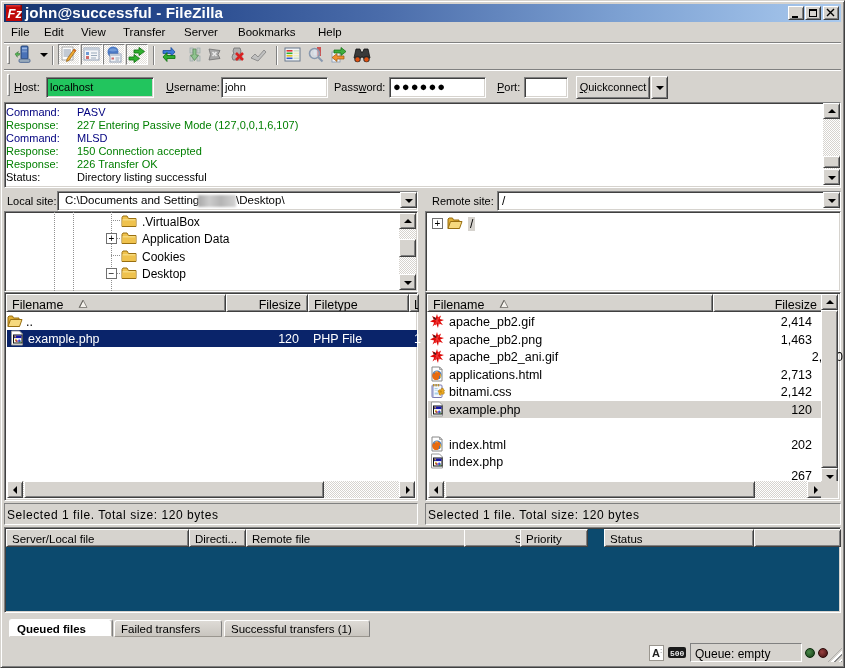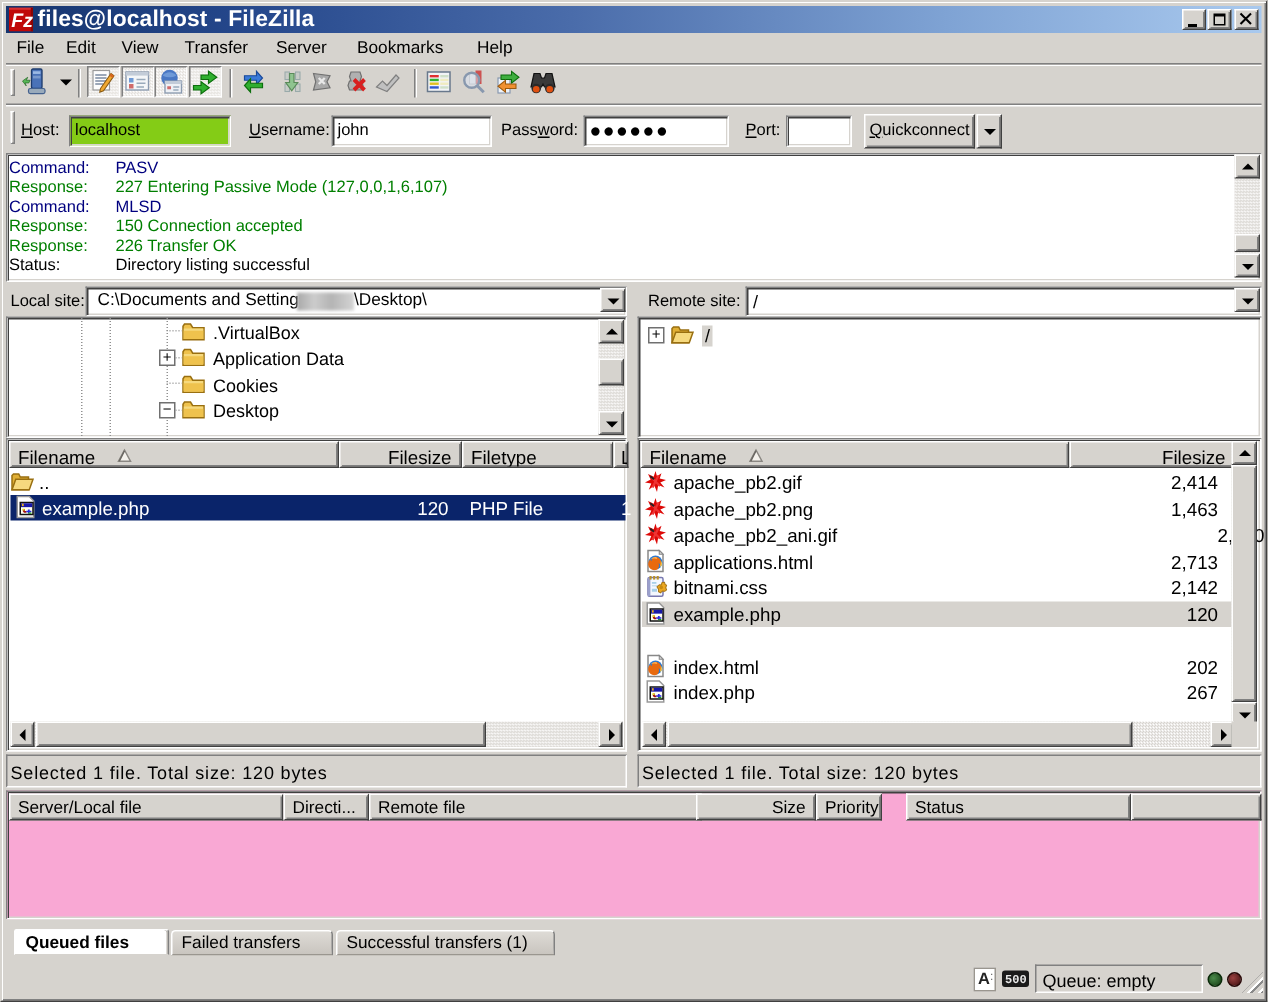--- a/index.html
+++ b/index.html
@@ -80,21 +80,21 @@
 
 <div class="abs" style="left:4px;top:4px;width:837px;height:18px;background:linear-gradient(90deg,#16356e 0%,#24468a 18%,#4a6caa 45%,#7fa3d4 75%,#a9c9ee 100%);"></div>
 <div class="abs" style="left:6px;top:5px;width:16px;height:16px;">
 <svg width="16" height="16">
       <rect x="0" y="0" width="16" height="16" fill="#c00808"></rect>
       <rect x="0" y="0" width="16" height="1.5" fill="#d83030"></rect>
       <rect x="14.5" y="0" width="1.5" height="16" fill="#8a0404"></rect>
       <text x="1.5" y="13" font-family="Liberation Sans" font-weight="bold" font-style="italic" font-size="13" fill="#fff">Fz</text>
     </svg>
 </div>
-<div class="abs" style="left:25px;top:4px;color:#fff;font-weight:bold;font-size:15.2px;letter-spacing:0.1px;">files@localhost - FileZilla</div>
+<div class="abs" style="left:25px;top:4px;color:#fff;font-weight:bold;font-size:15.2px;letter-spacing:0.1px;">john@successful - FileZilla</div>
 
 <div class="abs raised" style="left:788px;top:6px;width:16px;height:14px;">
     <div class="abs" style="left:3px;top:9px;width:6px;height:2px;background:#000;"></div>
   </div>
 <div class="abs raised" style="left:805px;top:6px;width:16px;height:14px;">
     <div class="abs" style="left:3px;top:2px;width:8px;height:8px;border:1px solid #000;border-top:2px solid #000;"></div>
   </div>
 <div class="abs raised" style="left:823px;top:6px;width:16px;height:14px;"><svg width="14" height="12">
       <path d="M3 2 L10 9 M10 2 L3 9" stroke="#000" stroke-width="1.4"></path>
     </svg></div>
@@ -245,21 +245,21 @@
       <circle cx="5.5" cy="13.5" r="2.2" fill="#e05010"></circle>
       <circle cx="14.5" cy="13.5" r="2.2" fill="#e05010"></circle>
     </svg>
   </div>
 </div>
 
 <div class="abs" style="left:4px;top:69px;width:837px;height:33px;background:#d6d3ce;border-top:1px solid #808080;box-shadow:inset 0 1px 0 #fff;"></div>
 <div id="quickbar" class="abs" style="left:0;top:69px;width:845px;height:33px;">
   <div class="abs" style="left:7px;top:5px;width:3px;height:22px;border:1px solid;border-color:#fff #808080 #808080 #fff;"></div>
   <span class="abs" style="left:14px;top:12px;"><u>H</u>ost:</span>
-  <div class="abs sunken" style="left:46px;top:8px;width:108px;height:21px;background:#84cc16;">
+  <div class="abs sunken" style="left:46px;top:8px;width:108px;height:21px;background:#22c55e;">
       <span class="abs" style="left:3px;top:3px;">localhost</span>
     </div>
   <span class="abs" style="left:166px;top:12px;"><u>U</u>sername:</span>
   <div class="abs sunken" style="left:221px;top:8px;width:107px;height:21px;background:#fff;">
       <span class="abs" style="left:3px;top:3px;">john</span>
     </div>
   <span class="abs" style="left:334px;top:12px;">Pass<u>w</u>ord:</span>
   <div class="abs sunken" style="left:389px;top:8px;width:97px;height:21px;background:#fff;">
       <span class="abs" style="left:3px;top:1px;font-size:13px;letter-spacing:1px;">●●●●●●</span>
     </div>
@@ -464,21 +464,21 @@
           <use href="#ffox"></use>
         </svg>
         <span class="abs" style="left:21px;top:2px;">index.html</span>
         <span class="abs" style="right:10px;top:2px;">202</span>
       </div>
     <div class="row" style="left:2px;top:160px;width:394px;">
         <svg class="icon16" style="left:1px;top:0;">
           <use href="#pagephp"></use>
         </svg>
         <span class="abs" style="left:21px;top:2px;">index.php</span>
-        <span class="abs" style="right:10px;top:2px;">267</span>
+        <span class="abs" style="right:10px;top:16px;">267</span>
       </div>
 
     <div class="abs" style="right:2px;top:1px;width:17px;height:190px;">
       <div class="abs dither" style="left:0;top:0;right:0;bottom:0;"></div>
       <div class="sbtn" style="left:0;top:0;width:17px;height:16px;">
           <div class="tri" style="left:4px;top:5px;border-left:4px solid transparent;border-right:4px solid transparent;border-bottom:4px solid #000;"></div>
         </div>
       <div class="sbtn" style="left:0;bottom:0;width:17px;height:16px;">
           <div class="tri" style="left:4px;top:6px;border-left:4px solid transparent;border-right:4px solid transparent;border-top:4px solid #000;"></div>
         </div>
@@ -496,27 +496,27 @@
       <div class="sbtn" style="left:17px;top:0;width:310px;height:17px;"></div>
     </div>
     <div class="abs" style="right:2px;bottom:2px;width:17px;height:17px;background:#d6d3ce;"></div>
   </div>
   <div class="abs sunken1" style="left:0;top:211px;width:416px;height:22px;background:#d6d3ce;">
       <span class="abs" style="left:2px;top:4px;font-size:12px;letter-spacing:0.55px;">Selected 1 file. Total size: 120 bytes</span>
     </div>
 </div>
 
 <div id="queue" class="abs" style="left:4px;top:527px;width:837px;height:86px;font-size:11.5px;">
-  <div class="abs sunken" style="left:0;top:0;width:837px;height:86px;background:#f9a8d4;">
+  <div class="abs sunken" style="left:0;top:0;width:837px;height:86px;background:#0c4a6e;">
     <div class="abs" style="left:1px;top:1px;right:1px;height:18px;">
       <div class="hcell" style="left:0;width:183px;">Server/Local file</div>
       <div class="hcell" style="left:183px;width:57px;">Directi...</div>
       <div class="hcell" style="left:240px;width:222px;">Remote file</div>
       <div class="hcell" style="left:458px;width:80px;text-align:right;padding-right:6px;">Size</div>
-      <div class="hcell" style="left:538px;width:44px;">Priority</div>
+      <div class="hcell" style="left:514px;width:68px;">Priority</div>
       <div class="hcell" style="left:598px;width:150px;">Status</div>
       <div class="hcell" style="left:748px;width:87px;"></div>
     </div>
   </div>
 </div>
 
 <div id="tabs" class="abs" style="left:4px;top:613px;width:837px;height:25px;background:#d6d3ce;font-size:12px;">
   <div class="abs" style="left:5px;top:6px;width:104px;height:18px;background:#fff;border:1px solid;border-color:#fff #808080 #d6d3ce #fff;border-radius:3px 3px 0 0;box-shadow:inset -1px 0 0 #b8b4ae;">
       <span class="abs" style="left:7px;top:3px;font-weight:bold;font-size:11.5px;">Queued files</span>
     </div>

